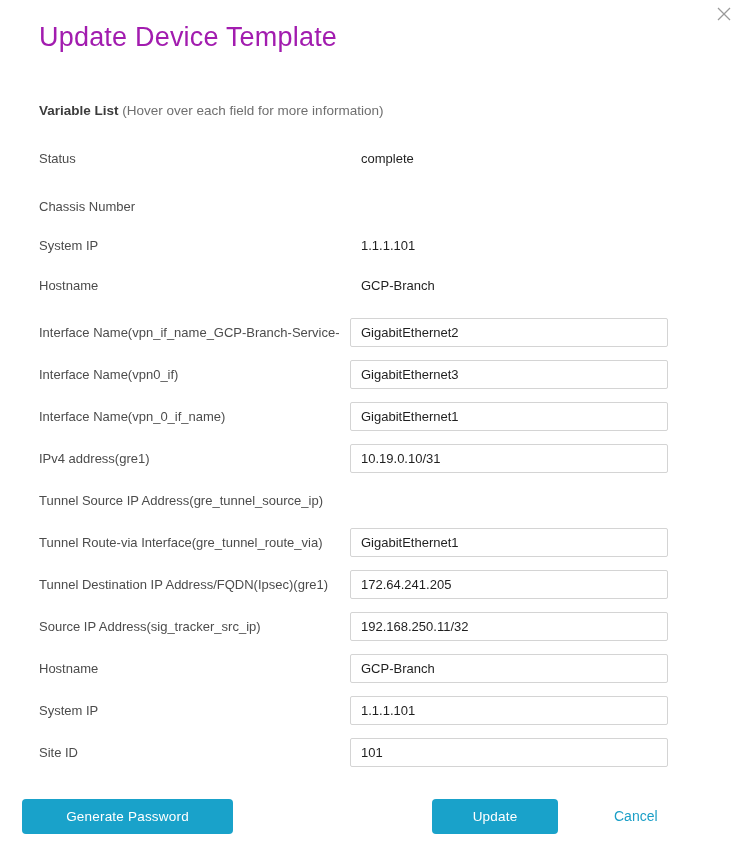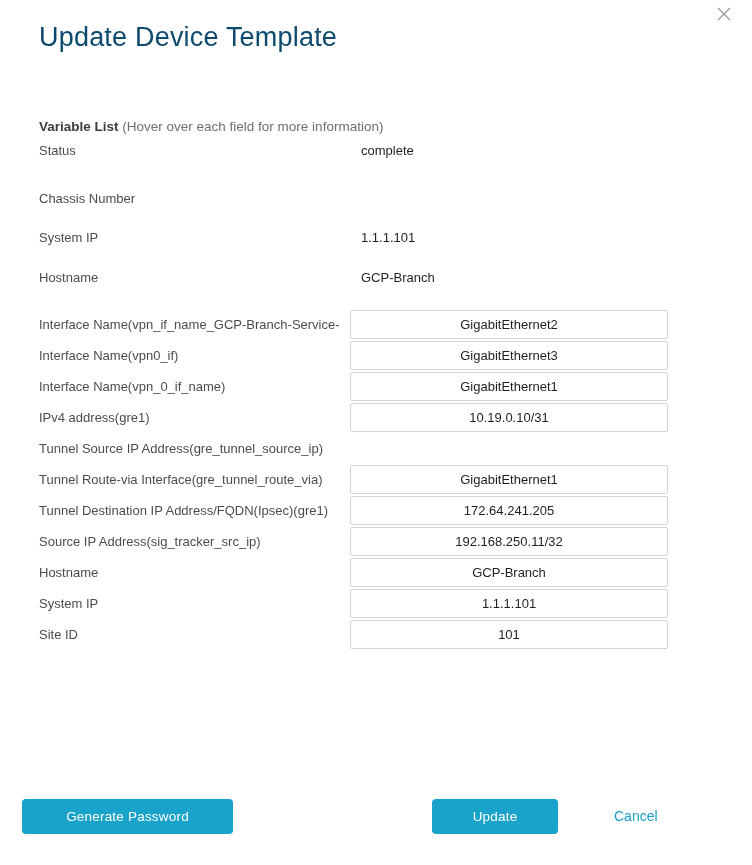--- a/index.html
+++ b/index.html
@@ -9,33 +9,33 @@
     font-family: "Liberation Sans", "DejaVu Sans", sans-serif;
     overflow: hidden;
     position: relative;
   }
   
   .dialog-title {
     margin: 22px 0 0 39px;
     font-size: 27px;
     font-weight: 400;
     letter-spacing: 0.2px;
-    color: #0c4a6e;
+    color: #a21caf;
   }
   .close-btn {
     position: absolute;
     top: 6px; right: 20px;
     width: 16px; height: 16px;
     cursor: pointer;
     background: none; border: none;
     padding: 0;
   }
   
   .section-line {
-    margin: 66px 0 0 39px;
+    margin: 50px 0 0 39px;
     font-size: 13.5px;
     color: #6f6f6f;
   }
   .section-line .heading {
     font-weight: 700;
     color: #3c3c3c;
   }
   
   #rows { padding: 0 84px 0 39px; }
   .row {
@@ -63,28 +63,27 @@
     flex: 1 1 auto;
     height: 29px;
     border: 1px solid #d4d4d4;
     border-radius: 2px;
     padding: 0 10px;
     font-size: 13px;
     color: #1f1f1f;
     font-family: "Liberation Sans", "DejaVu Sans", sans-serif;
     outline: none;
     background: #fff;
-    text-align: center;
   }
-  #rows .row:nth-child(1) { margin-top: 8px; }
+  #rows .row:nth-child(1) { margin-top: 32px; }
   #rows .row:nth-child(2) { margin-top: 32px; }
   #rows .row:nth-child(3) { margin-top: 23px; }
   #rows .row:nth-child(4) { margin-top: 24px; }
   #rows .row:nth-child(5) { margin-top: 25px; }
-  #rows .row:nth-child(n+6) { margin-top: 2px; }
+  #rows .row:nth-child(n+6) { margin-top: 13px; }
   
   .footer {
     position: absolute;
     left: 0; top: 799px;
     width: 752px; height: 35px;
   }
   .btn {
     position: absolute;
     top: 0;
     height: 35px;

